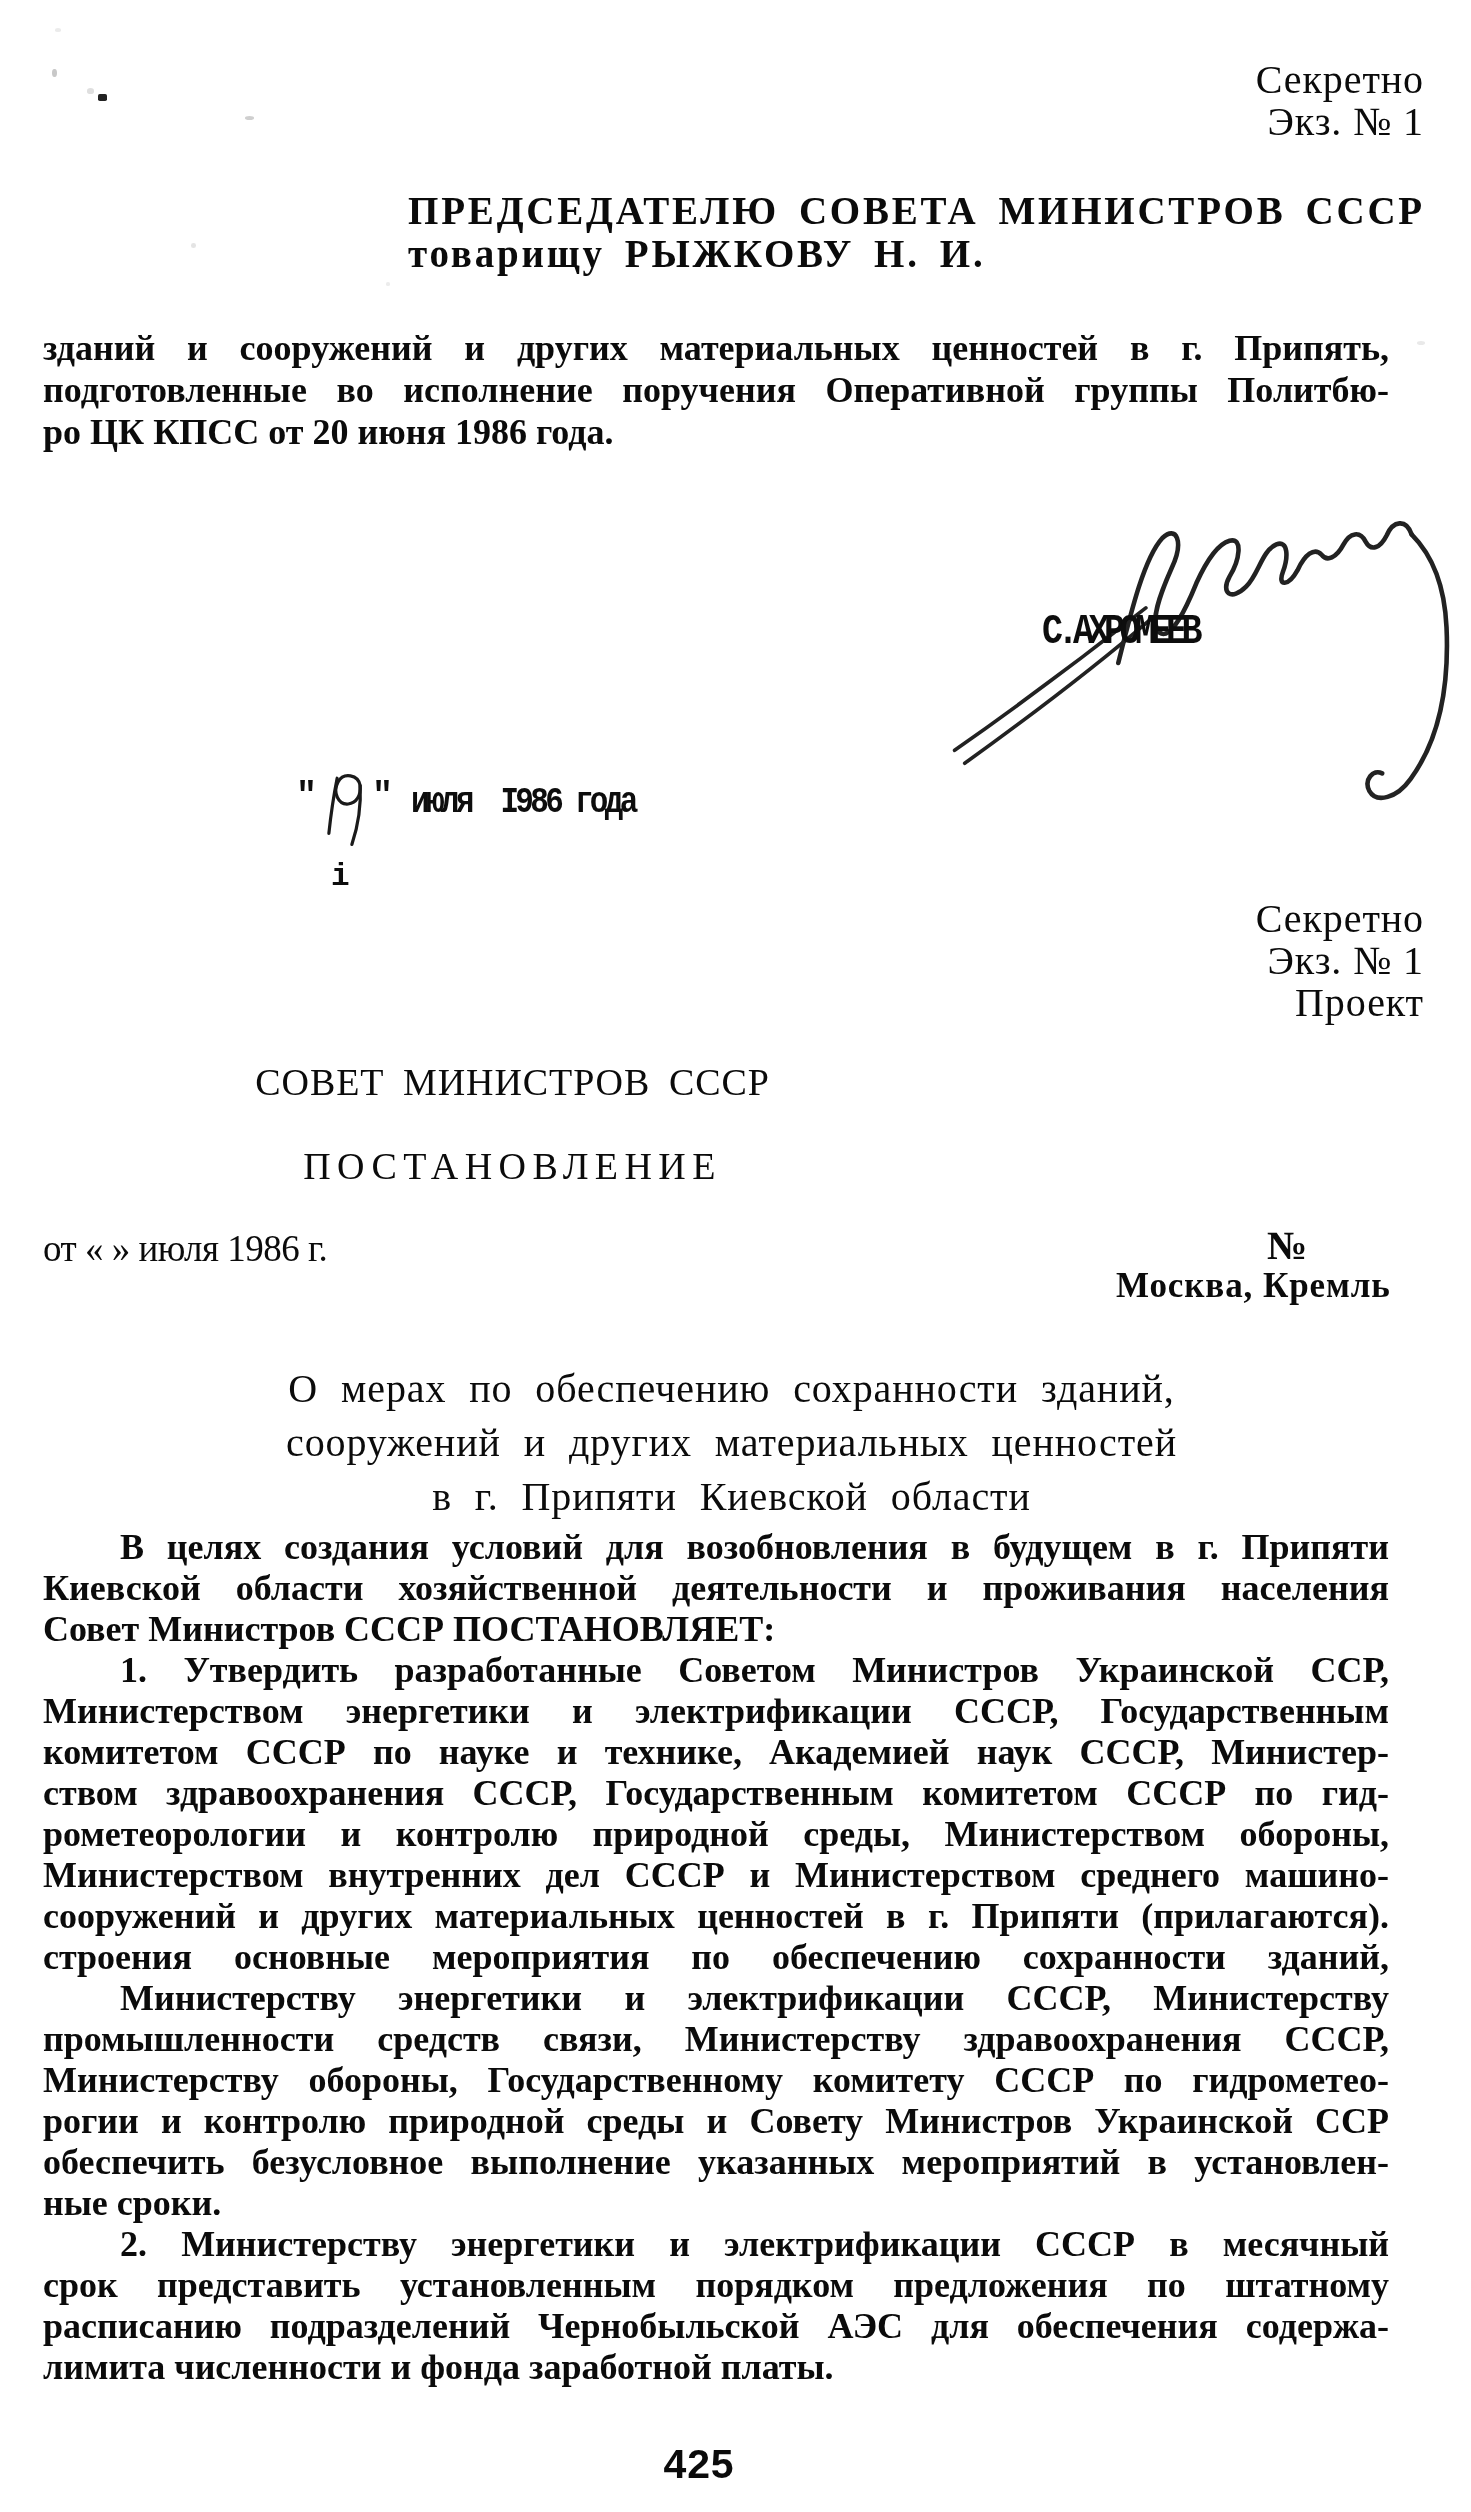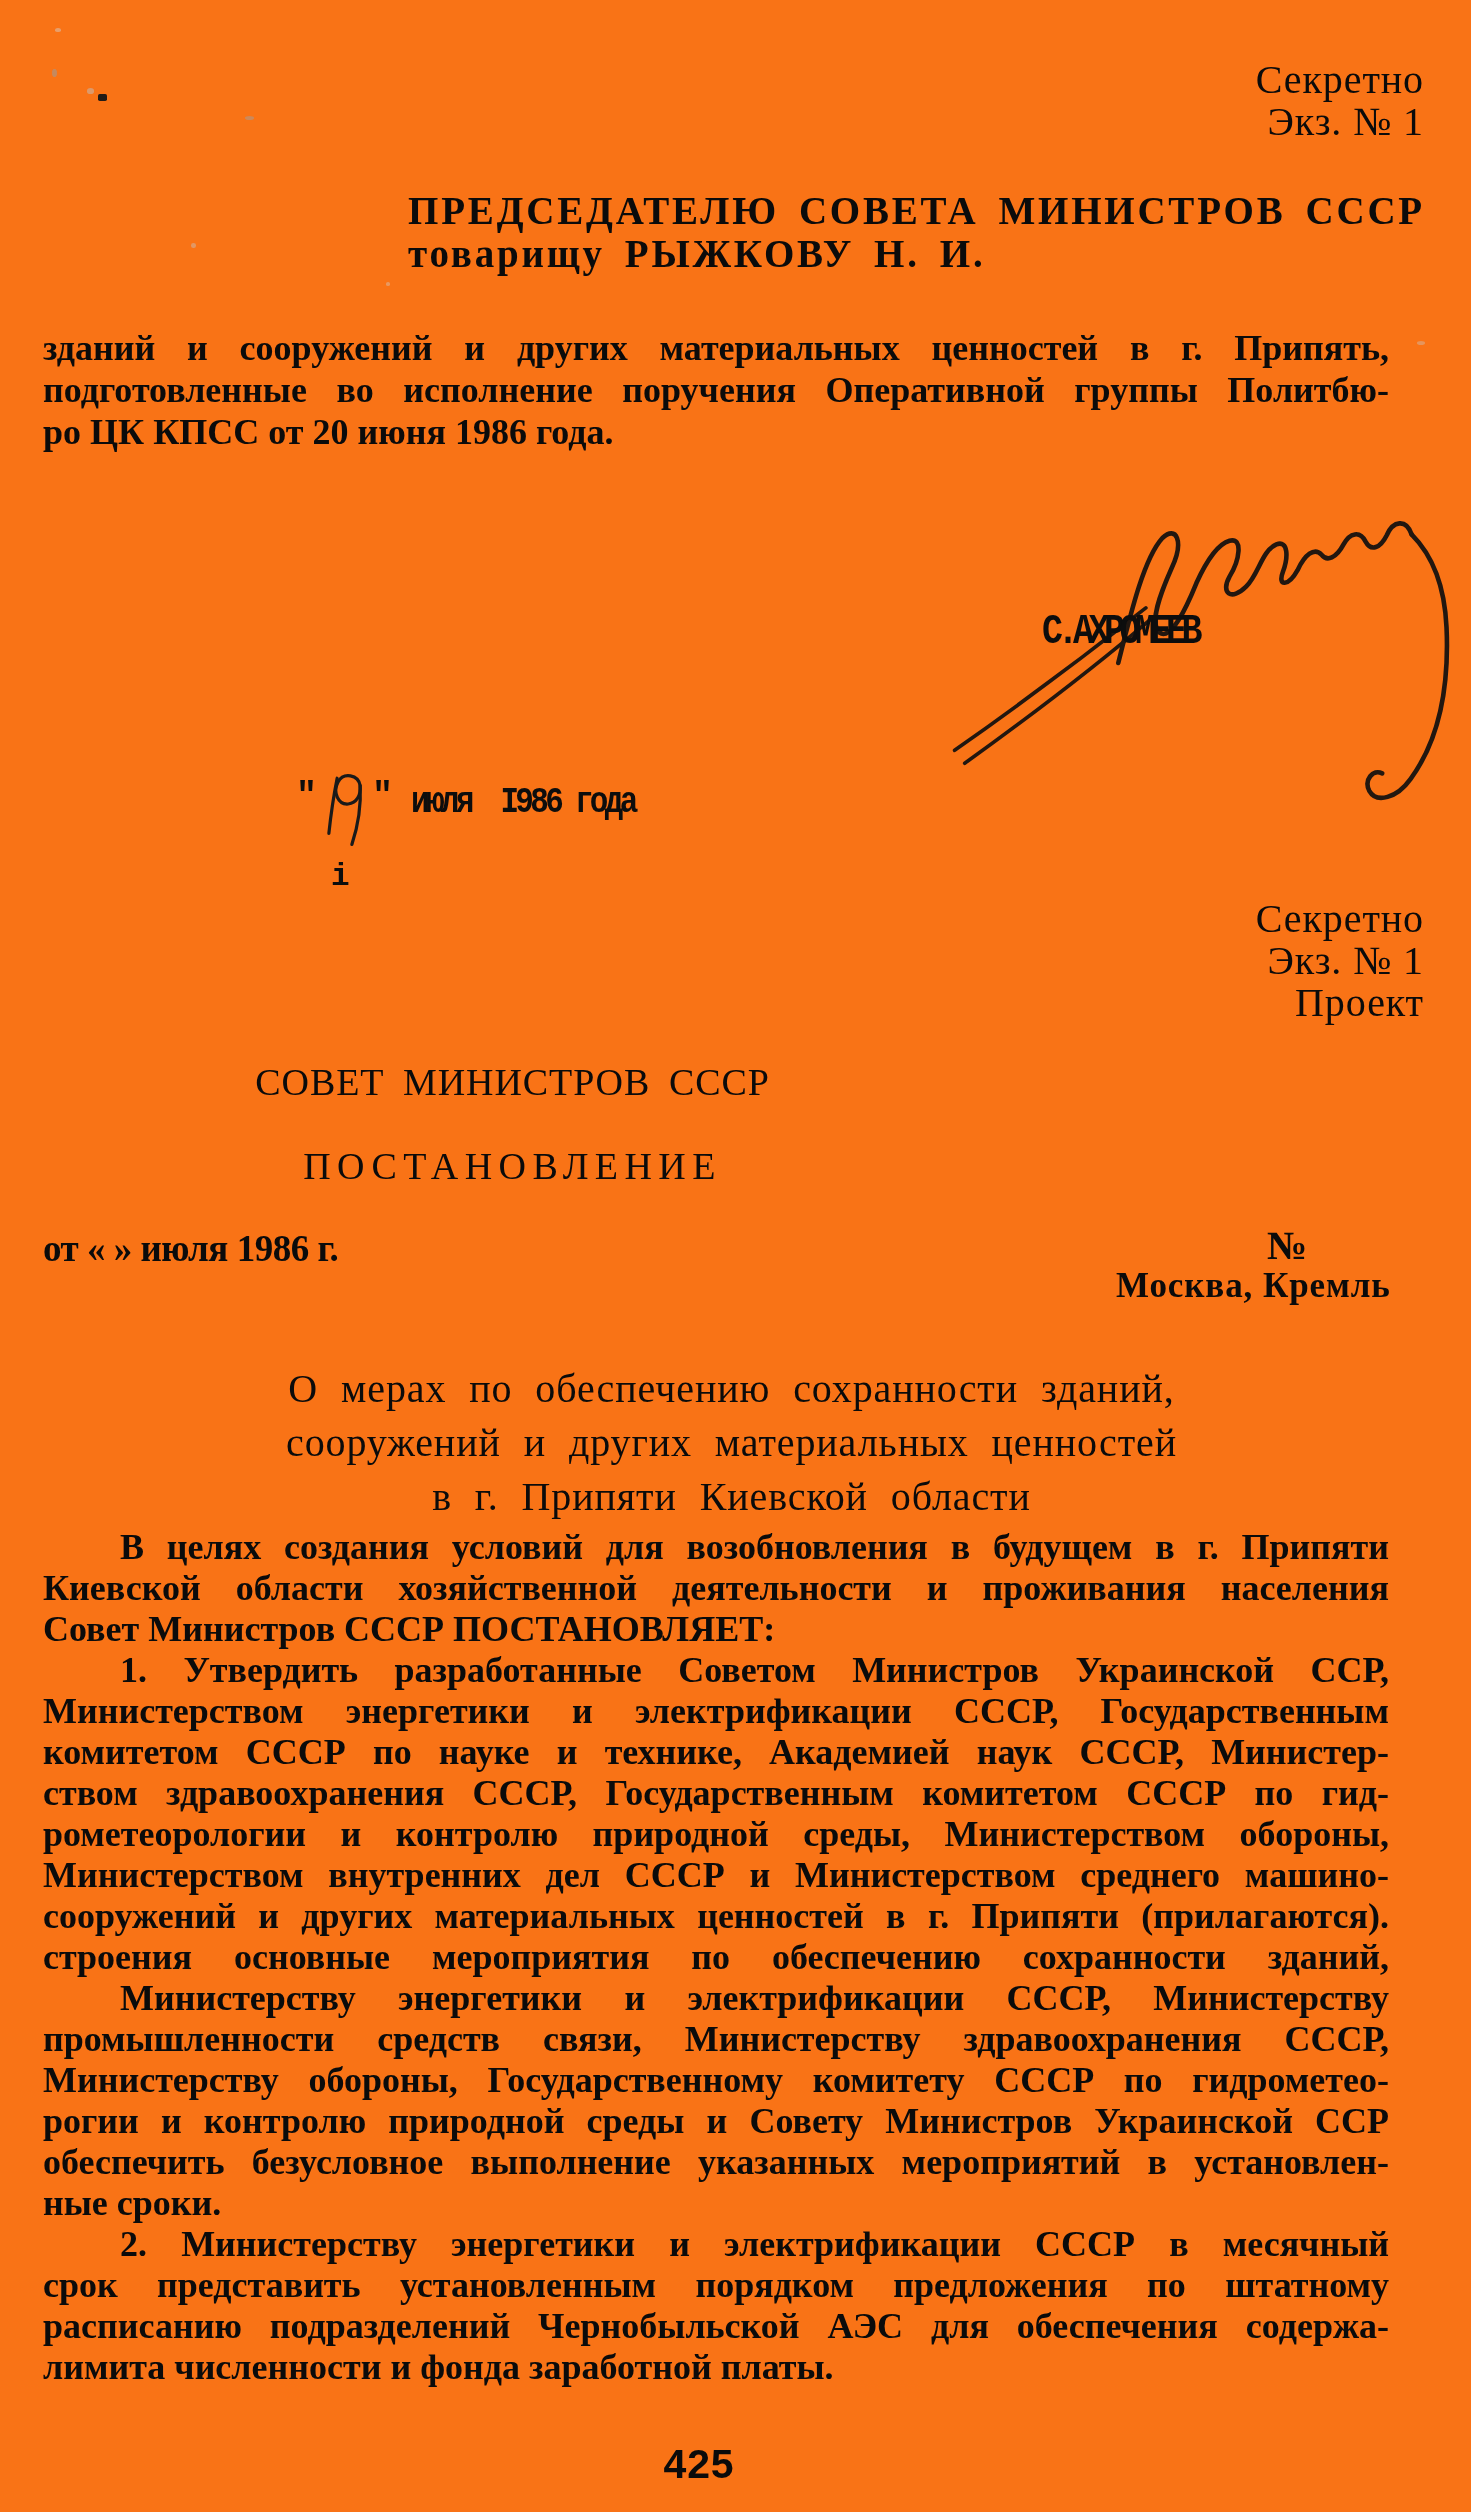--- a/index.html
+++ b/index.html
@@ -1,19 +1,19 @@
 <!DOCTYPE html>
 <html style="font-size:14.7px"><head>
 <meta charset="utf-8">
 <style>
   html,body{margin:0;padding:0;background:#e8e8e8;}
   #page{
     position:relative;
     width:1472px;height:2512px;
-    background:#f97316;
+    background:#ffffff;
     overflow:hidden;
     font-family:"Liberation Serif","DejaVu Serif",serif;
     color:#0b0b0b;
   }
   .abs{position:absolute;}
   
   .stamp{
     right:48px;text-align:right;
     font-size:40px;line-height:42px;letter-spacing:0.9px;
     font-weight:normal;white-space:nowrap;
@@ -44,21 +44,21 @@
     font-size:38px;letter-spacing:6.4px;white-space:nowrap;
   }
   .title-block{
     left:83px;width:1297px;text-align:center;
   }
   .title-block .tline{
     font-size:40px;line-height:42px;font-weight:normal;
     letter-spacing:0.9px;word-spacing:12px;white-space:nowrap;margin-top:12px;
   }
   .date-left{
-    left:43px;font-size:37px;font-weight:bold;letter-spacing:-0.5px;white-space:nowrap;
+    left:43px;font-size:37px;font-weight:normal;letter-spacing:-0.5px;white-space:nowrap;
   }
   .num-sign{left:1267px;font-size:40px;font-weight:bold;}
   .place{left:1116px;font-size:35px;font-weight:bold;letter-spacing:0.9px;white-space:nowrap;}
   .page-num{
     left:0;width:1398px;text-align:center;
     font-family:"Liberation Sans","DejaVu Sans",sans-serif;
     font-size:41px;font-weight:bold;letter-spacing:0.9px;
   }
   
   .mono{

